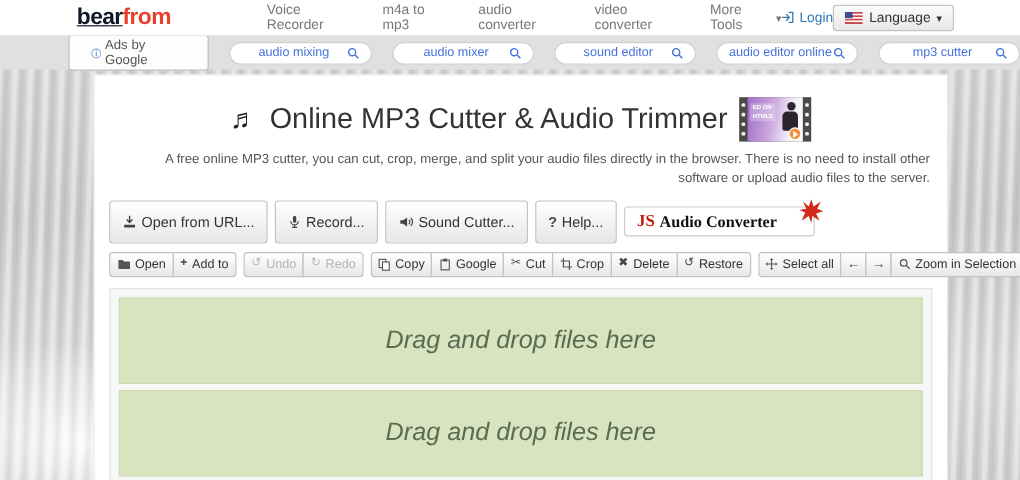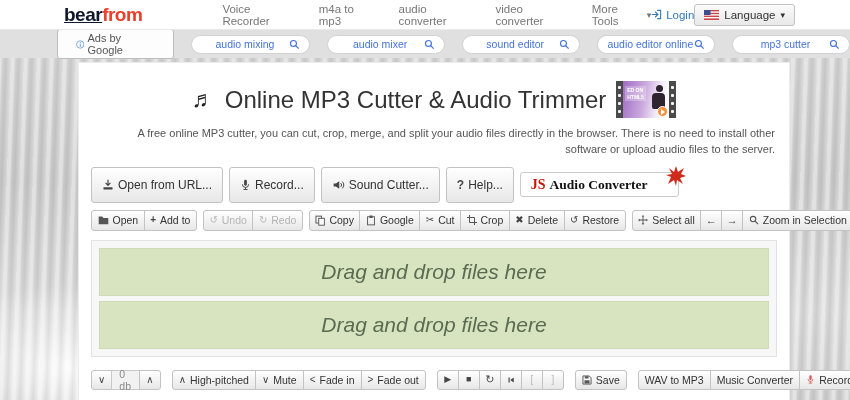--- a/index.html
+++ b/index.html
@@ -62,21 +62,21 @@
   .js-conv .js { color:#c61a09; font-weight:bold; font-size:14px; }
   .js-conv .rest { color:#111; font-weight:bold; font-size:13.5px; }
   .splat { position:absolute; top:-7px; right:-8px; }
   .btn-group { display:inline-flex; }
   .btn-group .btn { border-radius:0; margin-left:-1px; }
   .btn-group .btn:first-child { border-radius:3px 0 0 3px; margin-left:0; }
   .btn-group .btn:last-child { border-radius:0 3px 3px 0; }
   .toolbar-row { display:flex; gap:6px; margin-top:7px; align-items:center; }
   
   .drop-panel { margin-top:9px; background:#f7f7f7; border:1px solid #e3e3e3; padding:7px; }
-  .drop-zone { height:48px; background:#d8e4c0; border:1px solid #cedbb4; display:flex; align-items:center; justify-content:center;
+  .drop-zone { height:72px; background:#d8e4c0; border:1px solid #cedbb4; display:flex; align-items:center; justify-content:center;
     font-style:italic; font-size:21px; color:#5b6b51; cursor:pointer; }
   .drop-zone + .drop-zone { margin-top:5px; }
   
   .bottom-toolbar { display:flex; gap:11px; margin-top:13px; align-items:center; }
   .db-display { display:inline-flex; align-items:center; justify-content:center; font-size:10.5px; color:#8a8a8a;
     background:#f2f2f2; border:1px solid #c9c9c9; margin-left:-1px; padding:2px 7px; height:20px; }
   .pb { width:22px; justify-content:center; }
   svg { display:block; }
 </style>
 </head>

